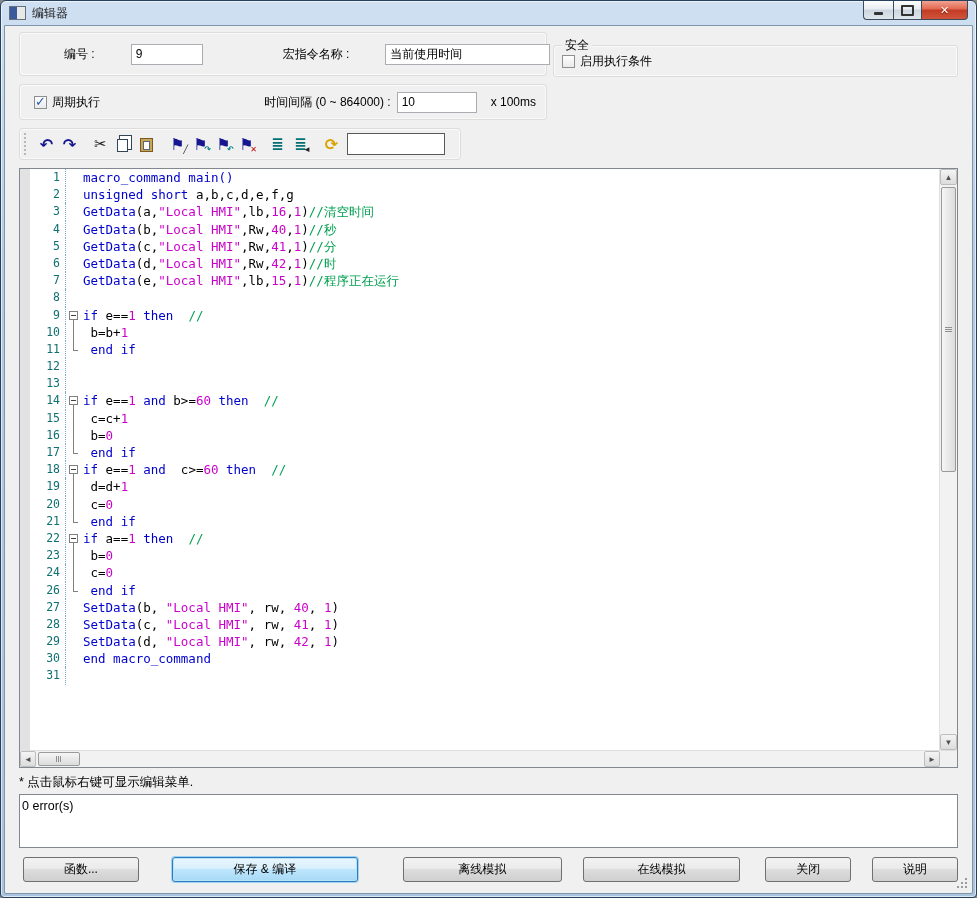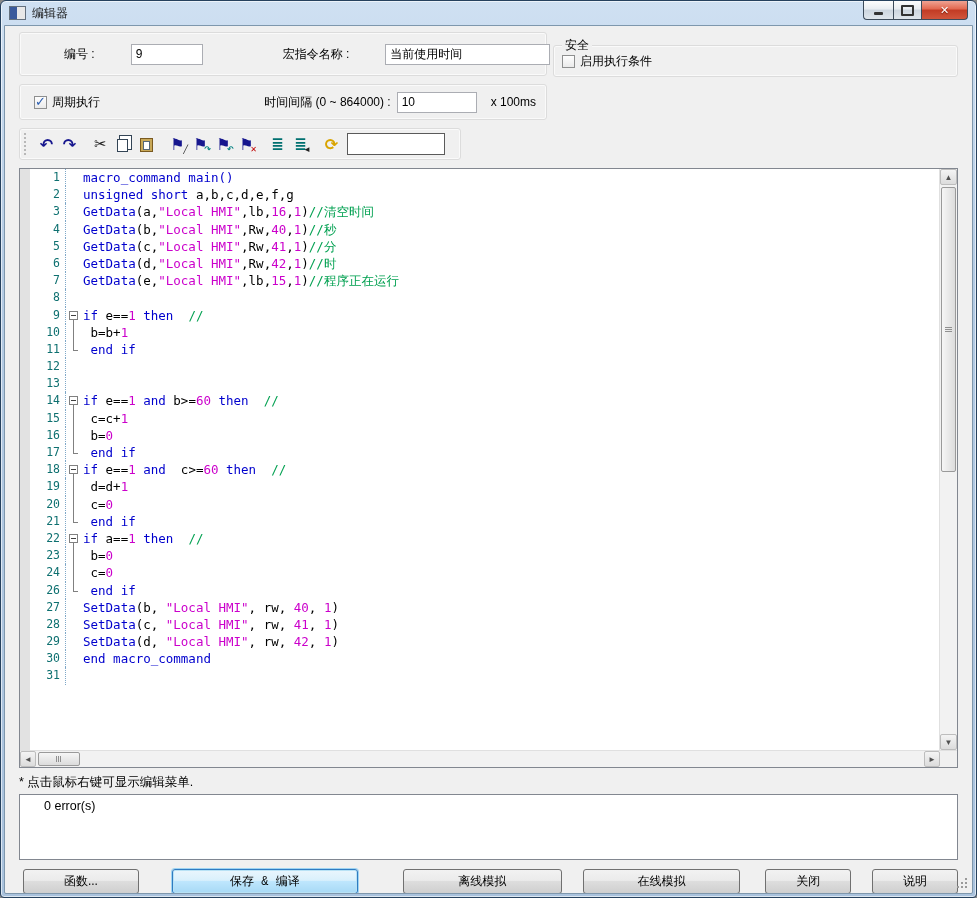--- a/index.html
+++ b/index.html
@@ -69,25 +69,25 @@
   .vthumb::after{content:"";position:absolute;left:3px;right:3px;top:50%;height:5px;margin-top:-3px;
     background:repeating-linear-gradient(#909090 0 1px,transparent 1px 2px);}
   .hsb{height:16px;flex:none;display:flex;background:#f2f2f2;border-top:1px solid #e0e0e0;}
   .hsb .sb-btn{width:16px;height:100%;}
   .htrack{flex:1;position:relative;}
   .hthumb{position:absolute;top:1px;bottom:1px;left:2px;width:40px;background:linear-gradient(#f6f6f6,#dcdcdc);border:1px solid #9a9a9a;border-radius:2px;}
   .hthumb::after{content:"";position:absolute;top:3px;bottom:3px;left:50%;width:5px;margin-left:-3px;
     background:repeating-linear-gradient(90deg,#909090 0 1px,transparent 1px 2px);}
   .corner{width:17px;height:100%;background:#f0f0f0;}
   .hint{margin-top:6px;font-size:12.5px;color:#000;}
-  .errbox{margin-top:3px;height:66px;border:1px solid #828790;background:#fff;padding:4px 24px;font-size:12.5px;box-sizing:border-box;}
+  .errbox{margin-top:3px;height:54px;border:1px solid #828790;background:#fff;padding:4px 2px;font-size:12.5px;box-sizing:border-box;}
   .btnrow{margin-top:9px;display:flex;height:37px;gap:16px;}
   .btn{height:25px;border:1px solid #707070;border-radius:3px;background:linear-gradient(#f2f2f2,#ebebeb 45%,#dddddd 50%,#cfcfcf);
     font-size:12px;color:#000;display:flex;align-items:center;justify-content:center;box-sizing:border-box;font-family:inherit;}
-  .btn.focused{border:1px solid #2f7bc1;box-shadow:0 0 0 1px #9ed4f2, inset 0 0 0 1px #b8e2f5;background:linear-gradient(#eaf6fd,#d9f0fc 45%,#bee6fd 50%,#a7d9f5);font-family:Liberation Mono, monospace;}
+  .btn.focused{border:1px solid #2f7bc1;box-shadow:0 0 0 1px #9ed4f2, inset 0 0 0 1px #b8e2f5;background:linear-gradient(#eaf6fd,#d9f0fc 45%,#bee6fd 50%,#a7d9f5);}
   .resize-grip{position:absolute;right:4px;bottom:4px;width:12px;height:12px;
     background:radial-gradient(circle at 10px 2px,#9a9a9a 1.2px,transparent 1.5px),
                radial-gradient(circle at 6px 6px,#9a9a9a 1.2px,transparent 1.5px),
                radial-gradient(circle at 10px 6px,#9a9a9a 1.2px,transparent 1.5px),
                radial-gradient(circle at 2px 10px,#9a9a9a 1.2px,transparent 1.5px),
                radial-gradient(circle at 6px 10px,#9a9a9a 1.2px,transparent 1.5px),
                radial-gradient(circle at 10px 10px,#9a9a9a 1.2px,transparent 1.5px);}
 </style>
 </head>
 <body>

